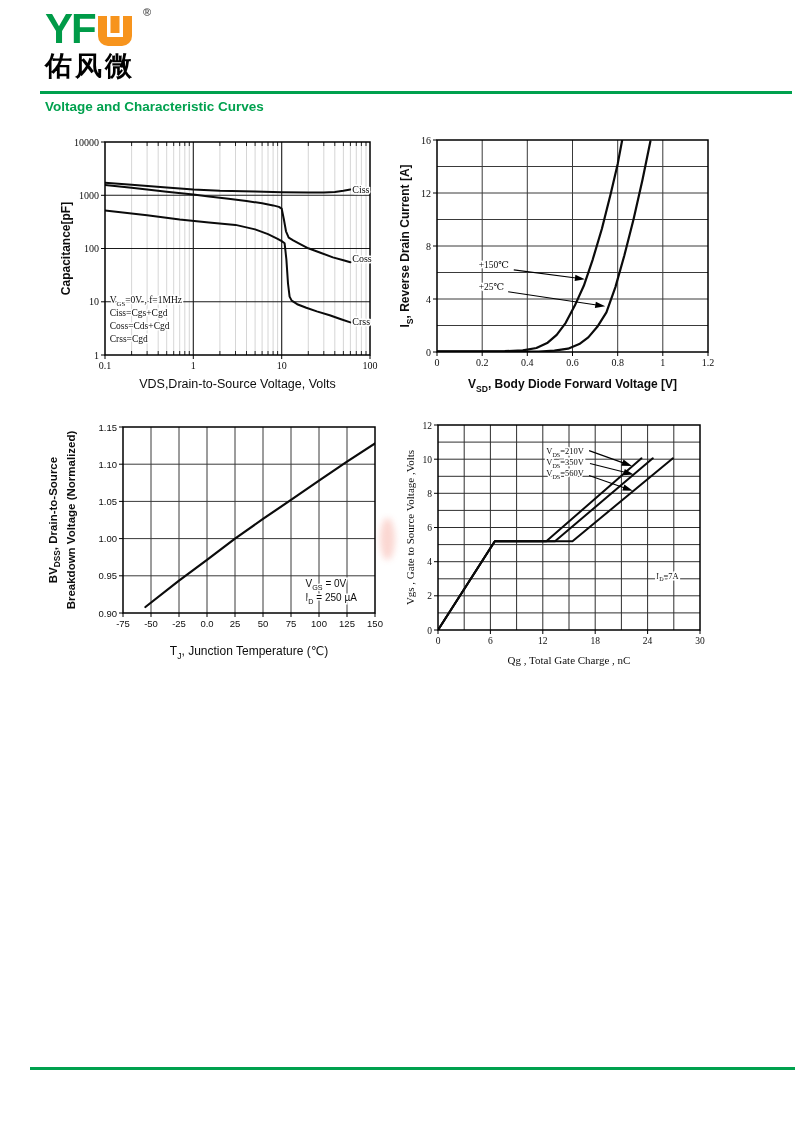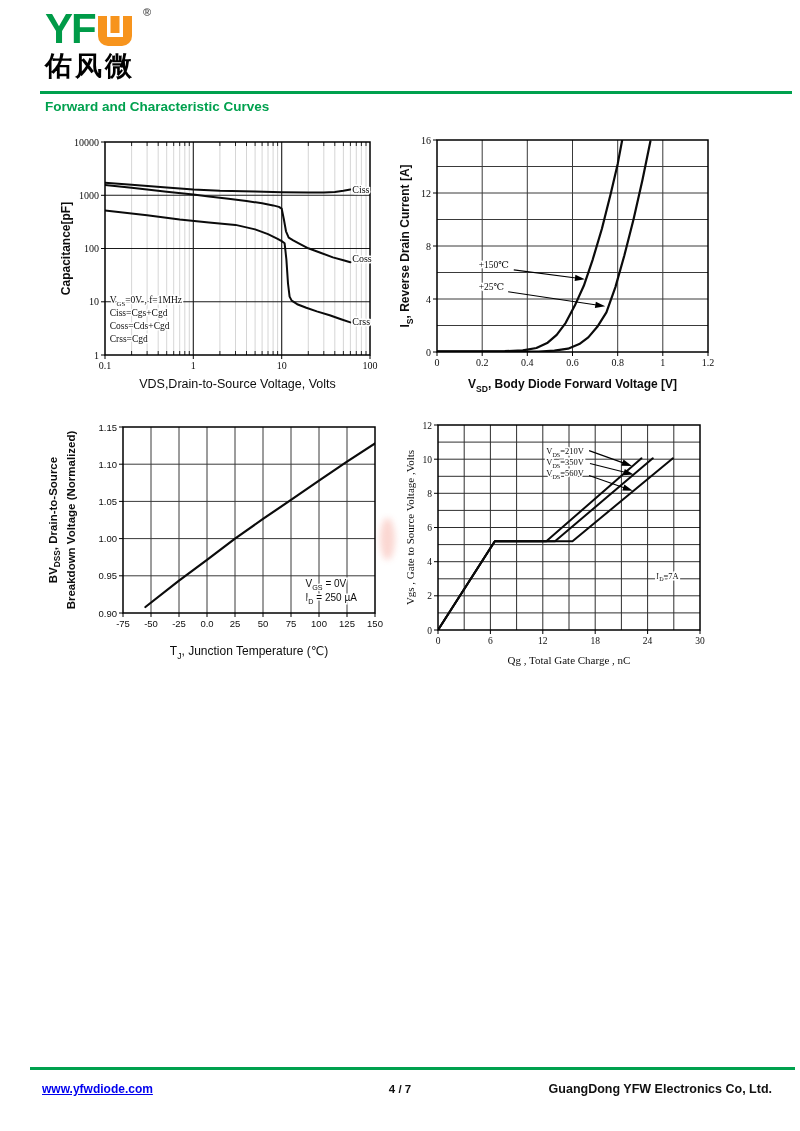--- a/index.html
+++ b/index.html
@@ -42,21 +42,21 @@
   <div class="logo">
     <div class="logo-row">
       <span class="logo-yf">YF</span>
       <span class="logo-w"></span>
       <span class="logo-reg">®</span>
     </div>
     <div class="logo-cn">佑风微</div>
   </div>
 
   <div class="header-rule"></div>
-  <div class="section-title">Forward and Characteristic Curves</div>
+  <div class="section-title">Voltage and Characteristic Curves</div>
 
   <div class="chart" style="left:20px;top:130px;width:385px;height:285px;">
     <svg width="385" height="285">
         <line x1="111.6" x2="111.6" y1="12" y2="225" stroke="#cbcbcb" stroke-width="0.8"></line>
         <line x1="111.6" x2="111.6" y1="12" y2="16" stroke="#222" stroke-width="1"></line>
         <line x1="111.6" x2="111.6" y1="221" y2="225" stroke="#222" stroke-width="1"></line>
         <line x1="127.1" x2="127.1" y1="12" y2="225" stroke="#cbcbcb" stroke-width="0.8"></line>
         <line x1="127.1" x2="127.1" y1="12" y2="16" stroke="#222" stroke-width="1"></line>
         <line x1="127.1" x2="127.1" y1="221" y2="225" stroke="#222" stroke-width="1"></line>
         <line x1="138.2" x2="138.2" y1="12" y2="225" stroke="#cbcbcb" stroke-width="0.8"></line>
@@ -363,19 +363,14 @@
         <line x1="189.95999999999998" y1="53.4375" x2="226.84257866171308" y2="62.81651451655206" stroke="#000" stroke-width="1.1"></line>
         <polygon points="233.62666666666664,64.54166666666669 223.14647139096627,65.17846096876742 224.72375335678538,58.9758662213813" fill="#000"></polygon>
         <line x1="189.08666666666667" y1="65.39583333333331" x2="226.15065816111152" y2="78.44603644540406" stroke="#000" stroke-width="1.1"></line>
         <polygon points="232.75333333333336,80.77083333333331 222.25817593853452,80.46806071502151 224.38370452178413,74.43132912899013" fill="#000"></polygon>
       </svg>
   </div>
 
   <div class="stamp"></div>
 
   <div class="footer-rule"></div>
-  <div class="footer">
-    <a href="#">www.yfwdiode.com</a>
-    <div class="page-num">4 / 7</div>
-    <div class="company">GuangDong YFW Electronics Co, Ltd.</div>
-  </div>
 
 </div>
 
 </body></html>

